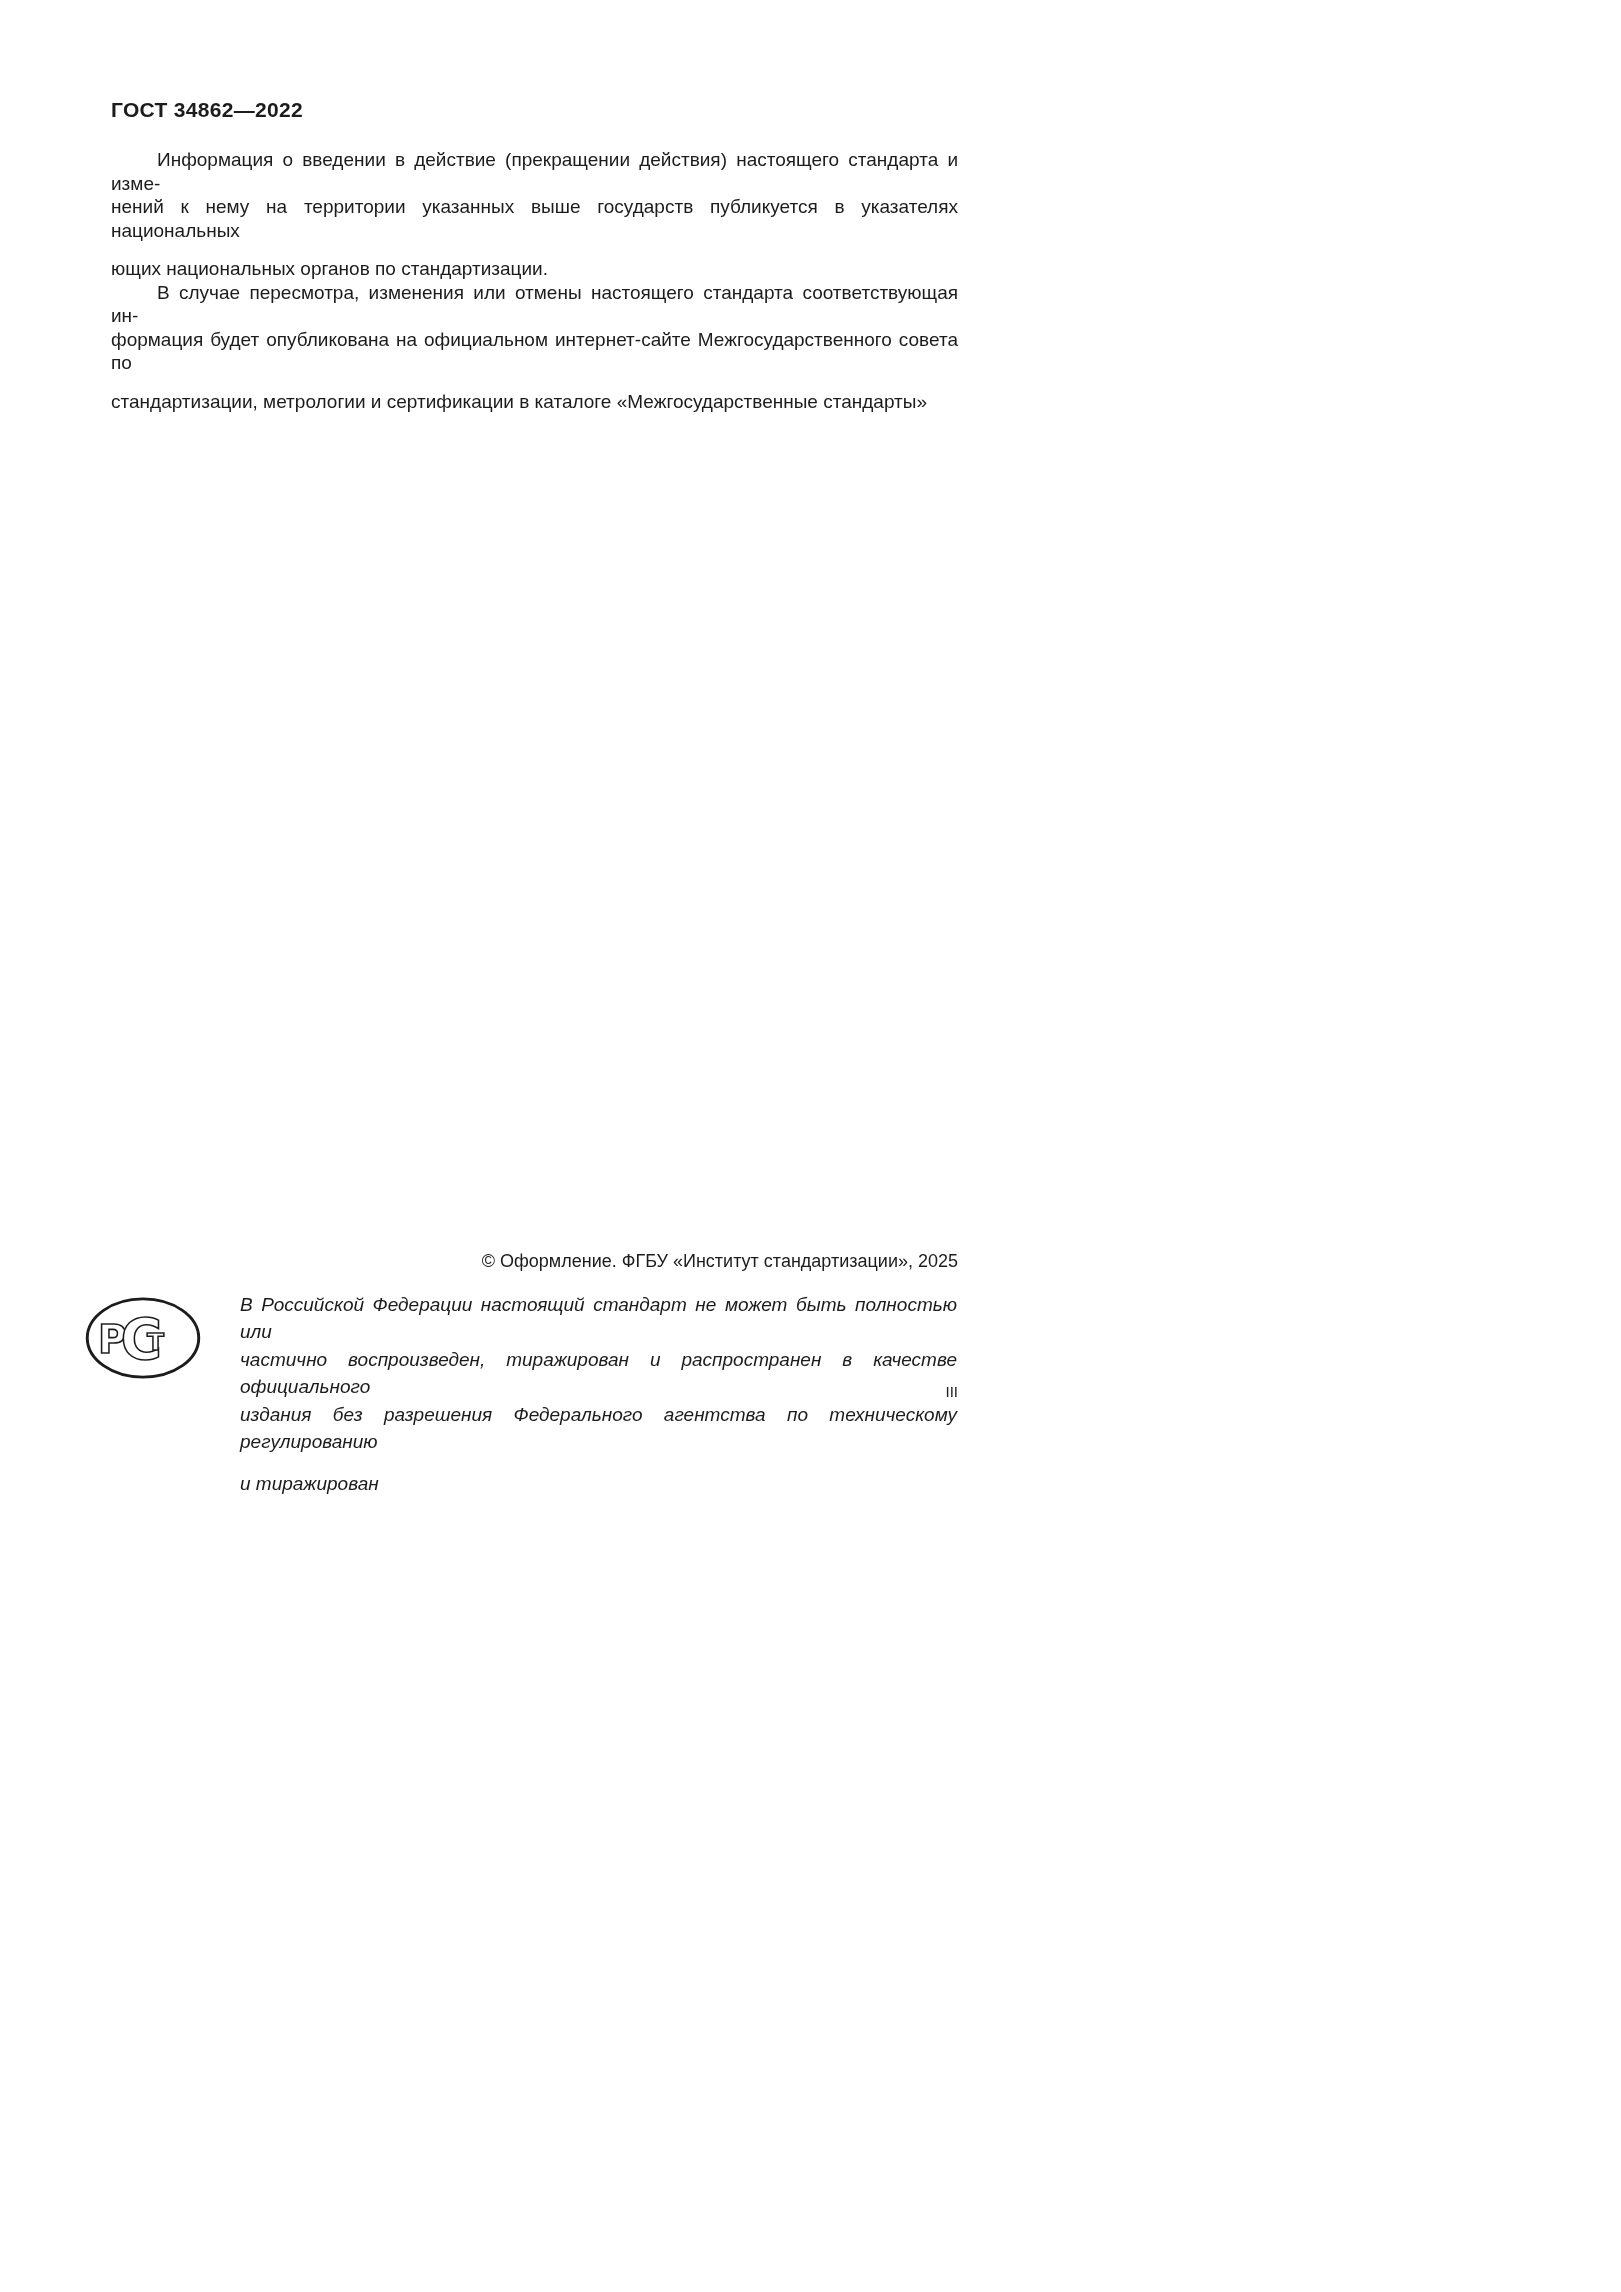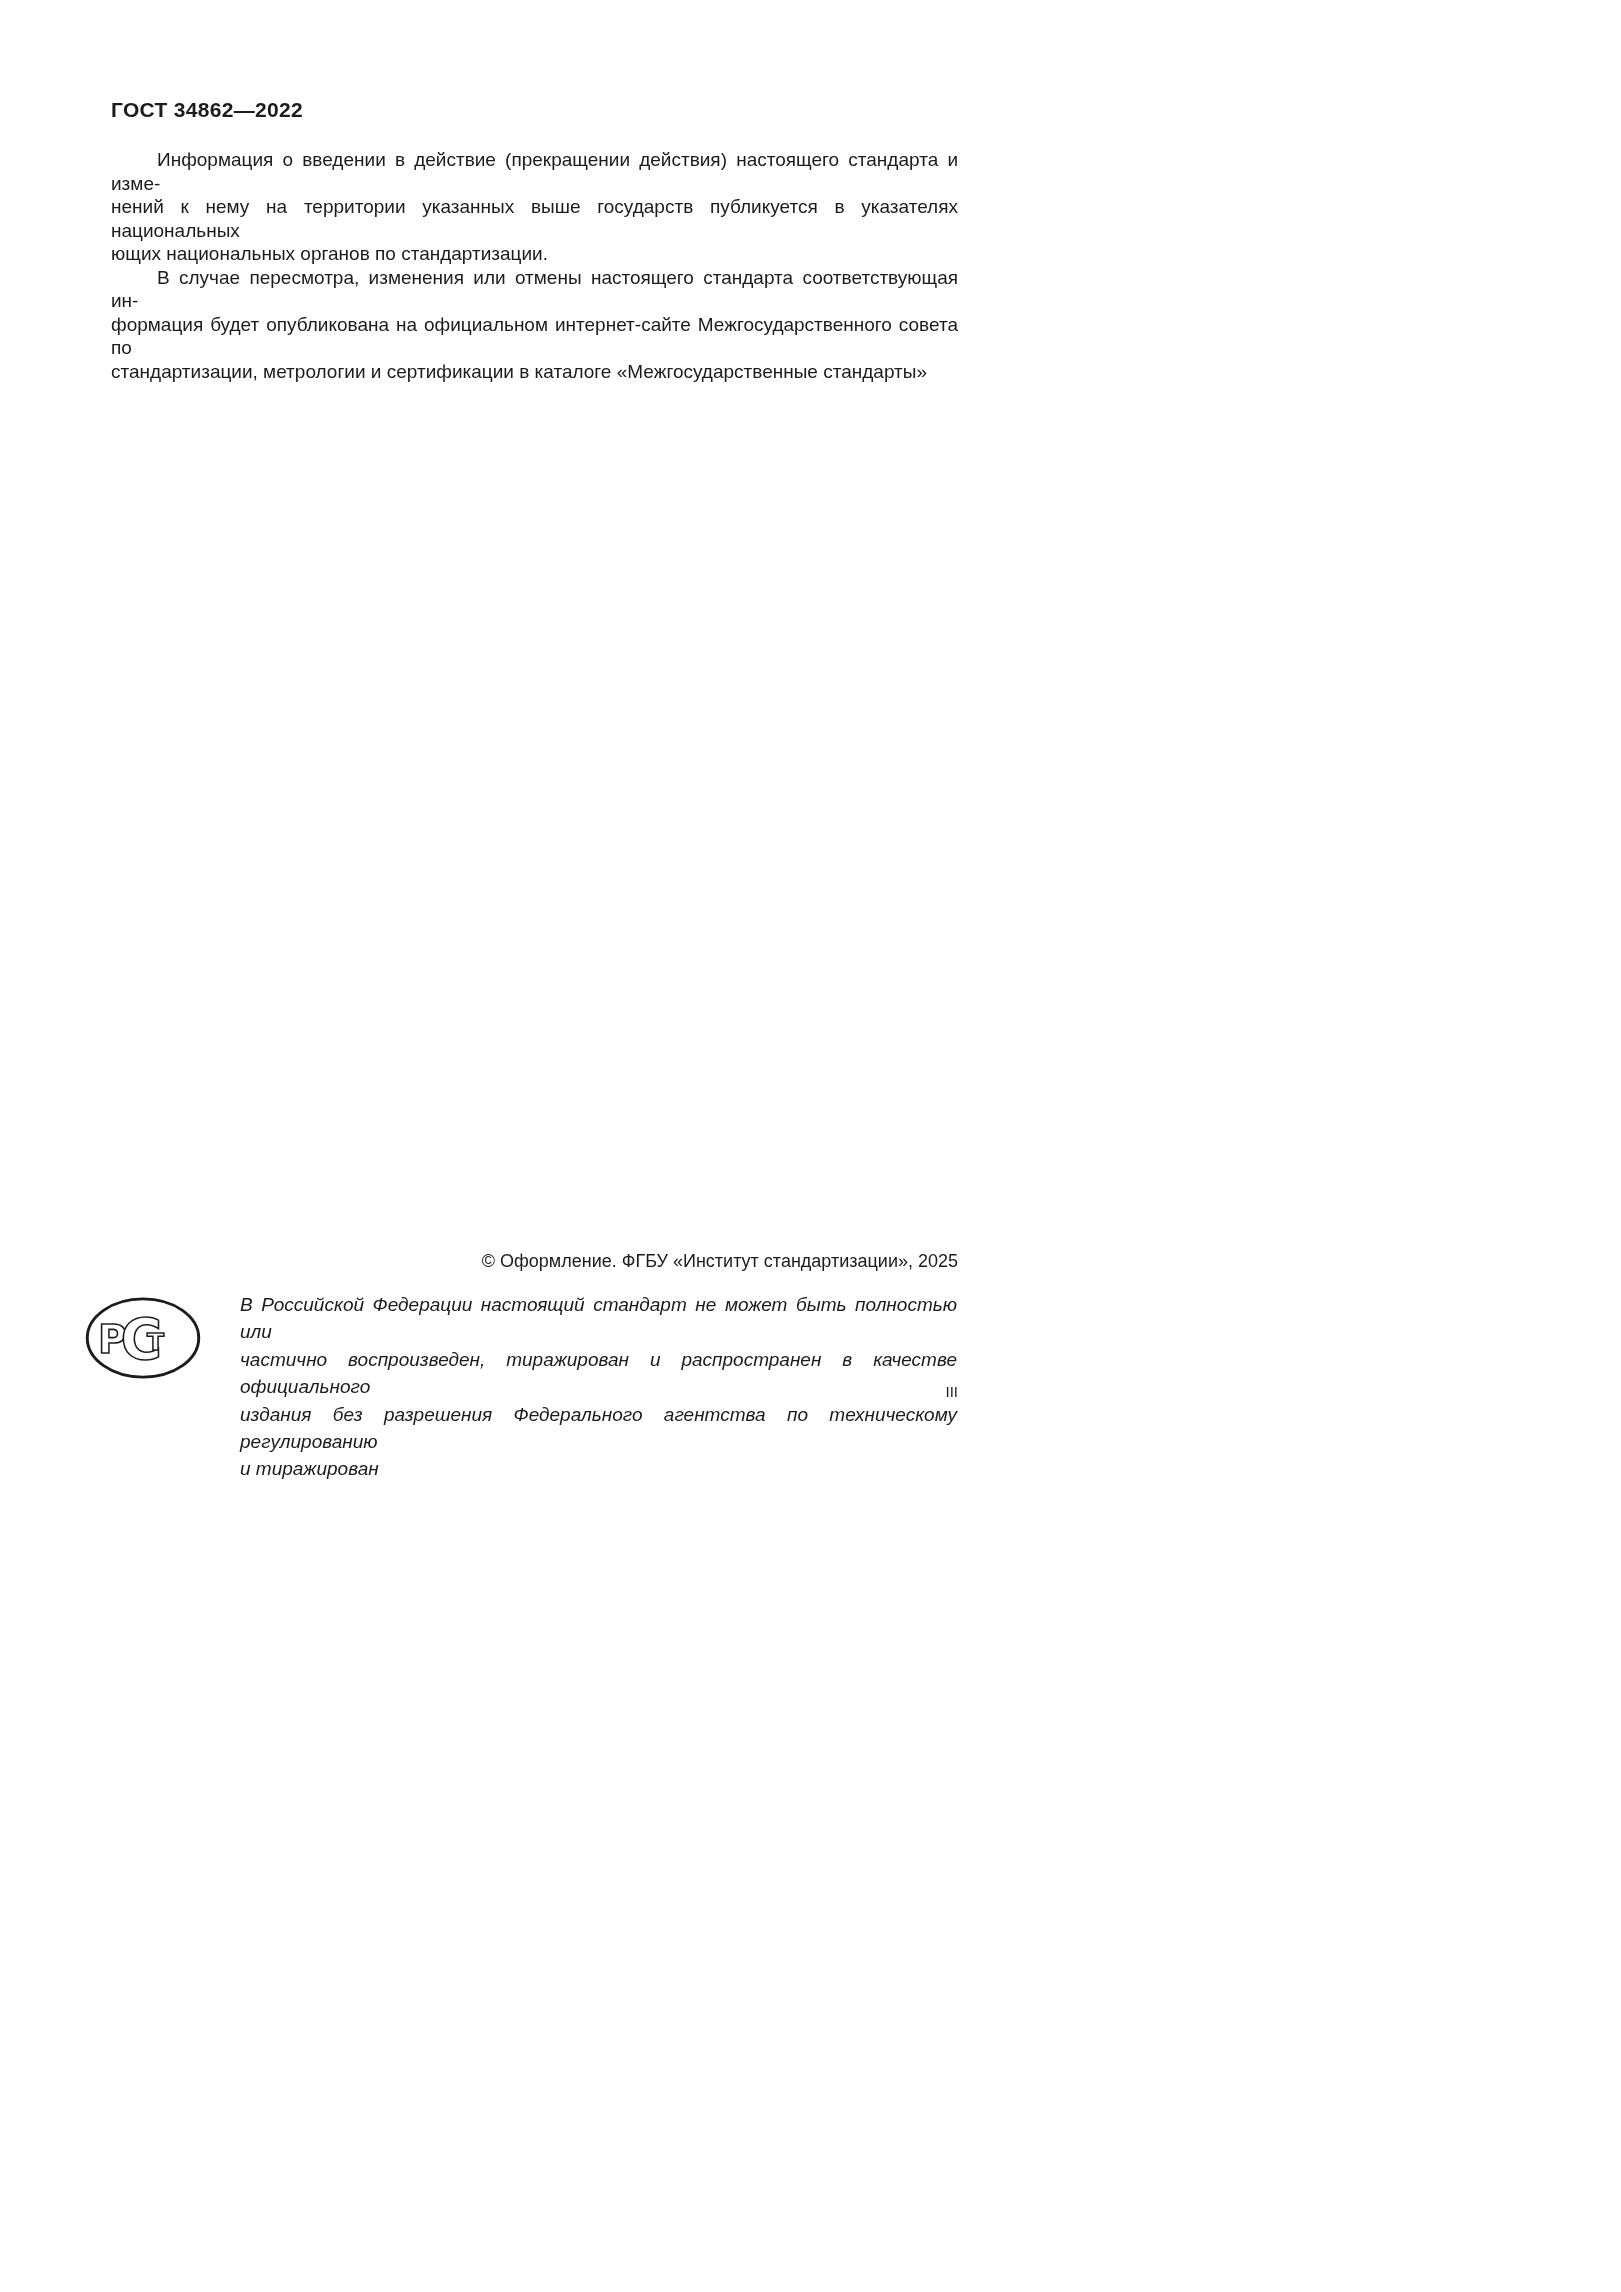--- a/index.html
+++ b/index.html
@@ -32,20 +32,21 @@
     width: 847px;
     font-size: 19px;
     line-height: 23.5px;
   }
   .para .line {
     text-align: justify;
     text-align-last: justify;
   }
   .para .line.last {
     text-align-last: left;
+    margin-top: 15px;
   }
   .para.indent-first .line.first {
     text-indent: 46px;
   }
   .copyright {
     position: absolute;
     top: 1251px;
     left: 111px;
     width: 847px;
     text-align: right;

